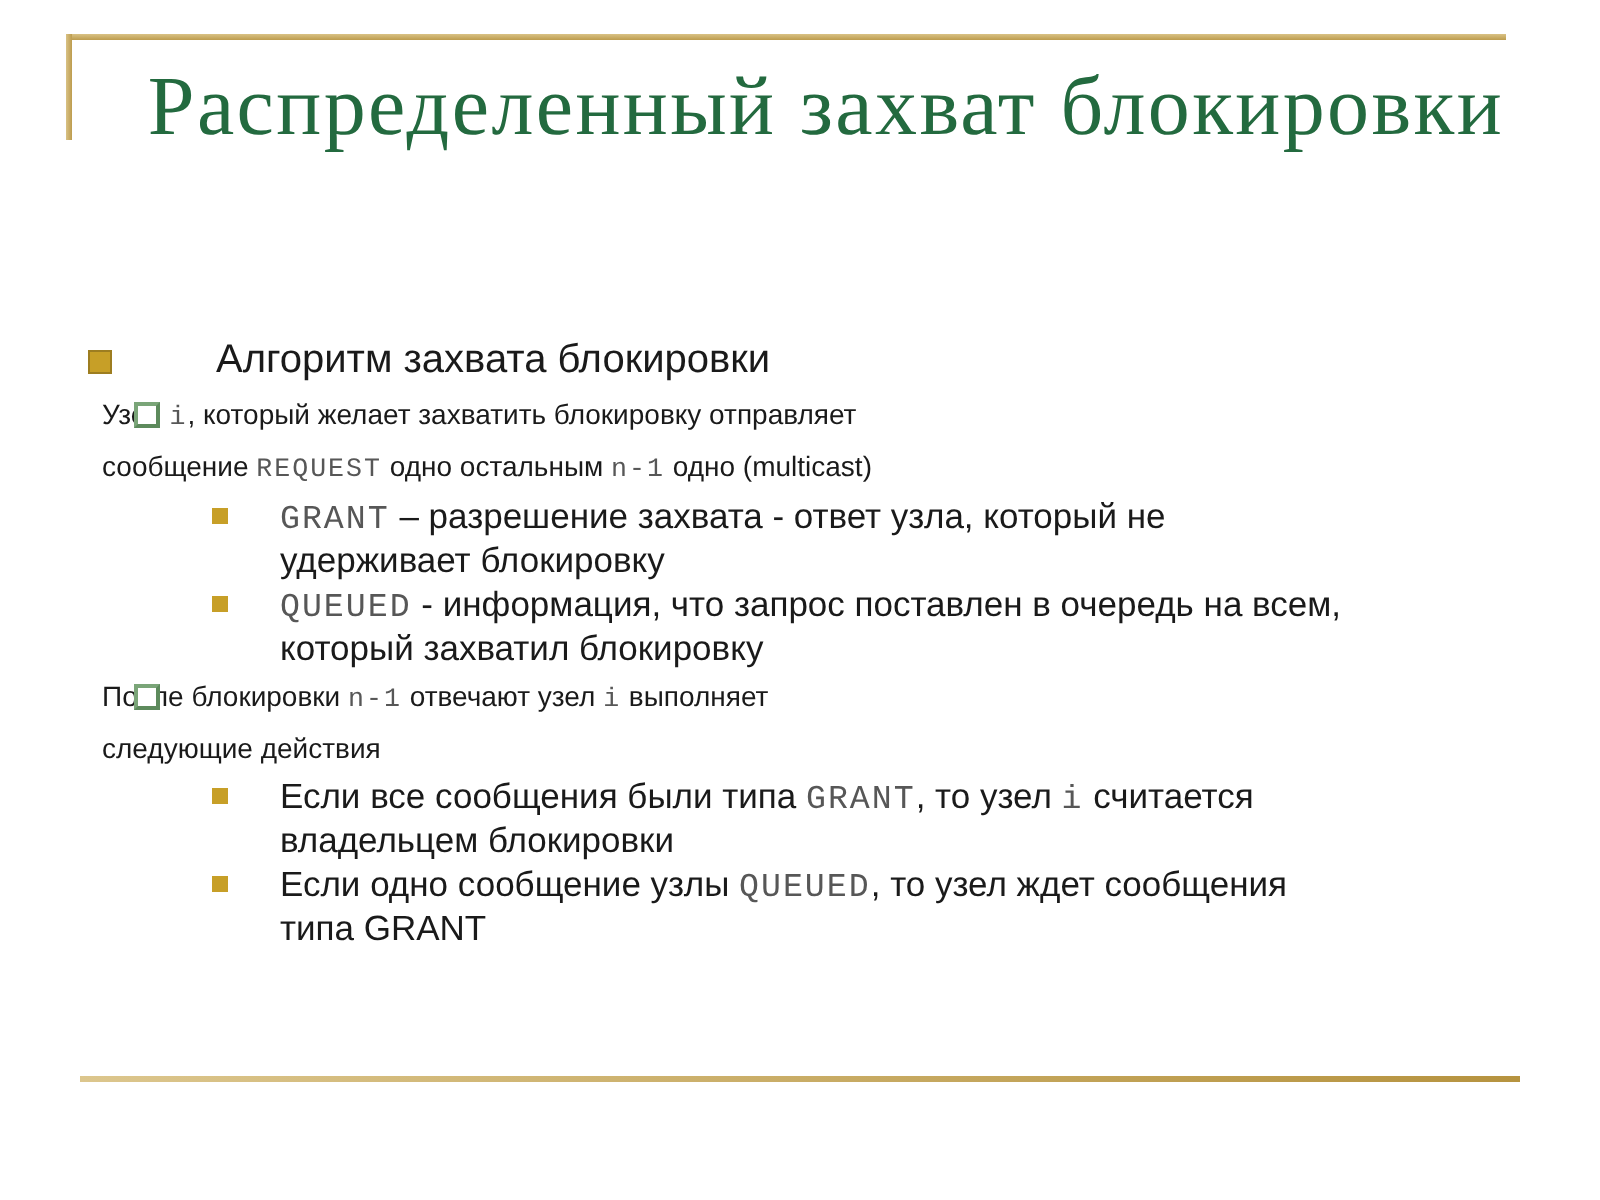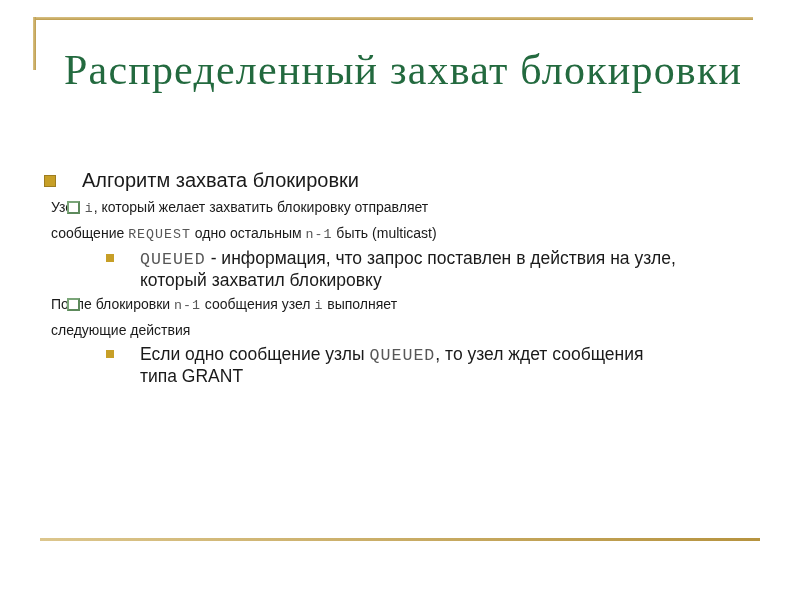--- a/index.html
+++ b/index.html
@@ -31,45 +31,46 @@
   .line-bottom {
     position: absolute;
     left: 40px; top: 538px;
     width: 720px; height: 3px;
     background: linear-gradient(to right, #DCC68D, #B6933F);
   }
   
   .title {
     position: absolute;
     left: 48px; top: 30px;
-    margin: 16px;
+    margin: 0;
     width: 730px;
     font-family: "Liberation Serif", serif;
     font-weight: normal;
     font-size: 42px;
     letter-spacing: 1.2px;
     color: var(--title-green, #236A3F);
     white-space: nowrap;
+    text-align: center;
   }
   
   .content {
     position: absolute;
     left: 0; top: 168px;
     width: 800px;
   }
   .item {
     position: relative;
     color: var(--body-black, #1A1A1A);
   }
   .item .txt {
     display: block;
     white-space: pre-wrap;
   }
   .item.l1 {
-    padding-left: 82px; padding-right: 40px;
+    padding-left: 108px; padding-right: 40px;
     font-size: 20px; line-height: 25px;
     margin-bottom: 2px;
   }
   .item.l2 {
     padding-left: 51px; padding-right: 38px;
     font-size: 14px; line-height: 25px;
     margin-bottom: 1px;
   }
   .item.l3 {
     padding-left: 140px; padding-right: 20px;
@@ -114,34 +115,41 @@
   <div class="line-left"></div>
   <h1 class="title">Распределенный захват блокировки</h1>
   <div class="content">
       <div class="item l1">
         <span class="bullet"></span>
         <span class="txt"><span>Алгоритм захвата блокировки</span></span>
       </div>
       <div class="item l2">
         <span class="bullet"></span>
         <span class="txt"><span>Узел </span><span class="mono">i</span><span>, который желает захватить блокировку отправляет
-сообщение </span><span class="mono">REQUEST</span><span> одно остальным </span><span class="mono">n-1</span><span> быть (multicast)</span></span>
+сообщение </span><span class="mono">REQUEST</span><span> одно остальным </span><span class="mono">n-1</span><span> одно (multicast)</span></span>
       </div>
       <div class="item l3">
         <span class="bullet"></span>
+        <span class="txt"><span class="mono">GRANT</span><span> – разрешение захвата - ответ узла, который не
+удерживает блокировку</span></span>
       </div>
       <div class="item l3">
         <span class="bullet"></span>
-        <span class="txt"><span class="mono">QUEUED</span><span> - информация, что запрос поставлен в действия на узле,
+        <span class="txt"><span class="mono">QUEUED</span><span> - информация, что запрос поставлен в очередь на всем,
 который захватил блокировку</span></span>
       </div>
       <div class="item l2">
         <span class="bullet"></span>
-        <span class="txt"><span>После блокировки </span><span class="mono">n-1</span><span> сообщения узел </span><span class="mono">i</span><span> выполняет
+        <span class="txt"><span>После блокировки </span><span class="mono">n-1</span><span> отвечают узел </span><span class="mono">i</span><span> выполняет
 следующие действия</span></span>
+      </div>
+      <div class="item l3">
+        <span class="bullet"></span>
+        <span class="txt"><span>Если все сообщения были типа </span><span class="mono">GRANT</span><span>, то узел </span><span class="mono">i</span><span> считается
+владельцем блокировки</span></span>
       </div>
       <div class="item l3">
         <span class="bullet"></span>
         <span class="txt"><span>Если одно сообщение узлы </span><span class="mono">QUEUED</span><span>, то узел ждет сообщения
 типа GRANT</span></span>
       </div>
     </div>
   <div class="line-bottom"></div>
 </div>
 

